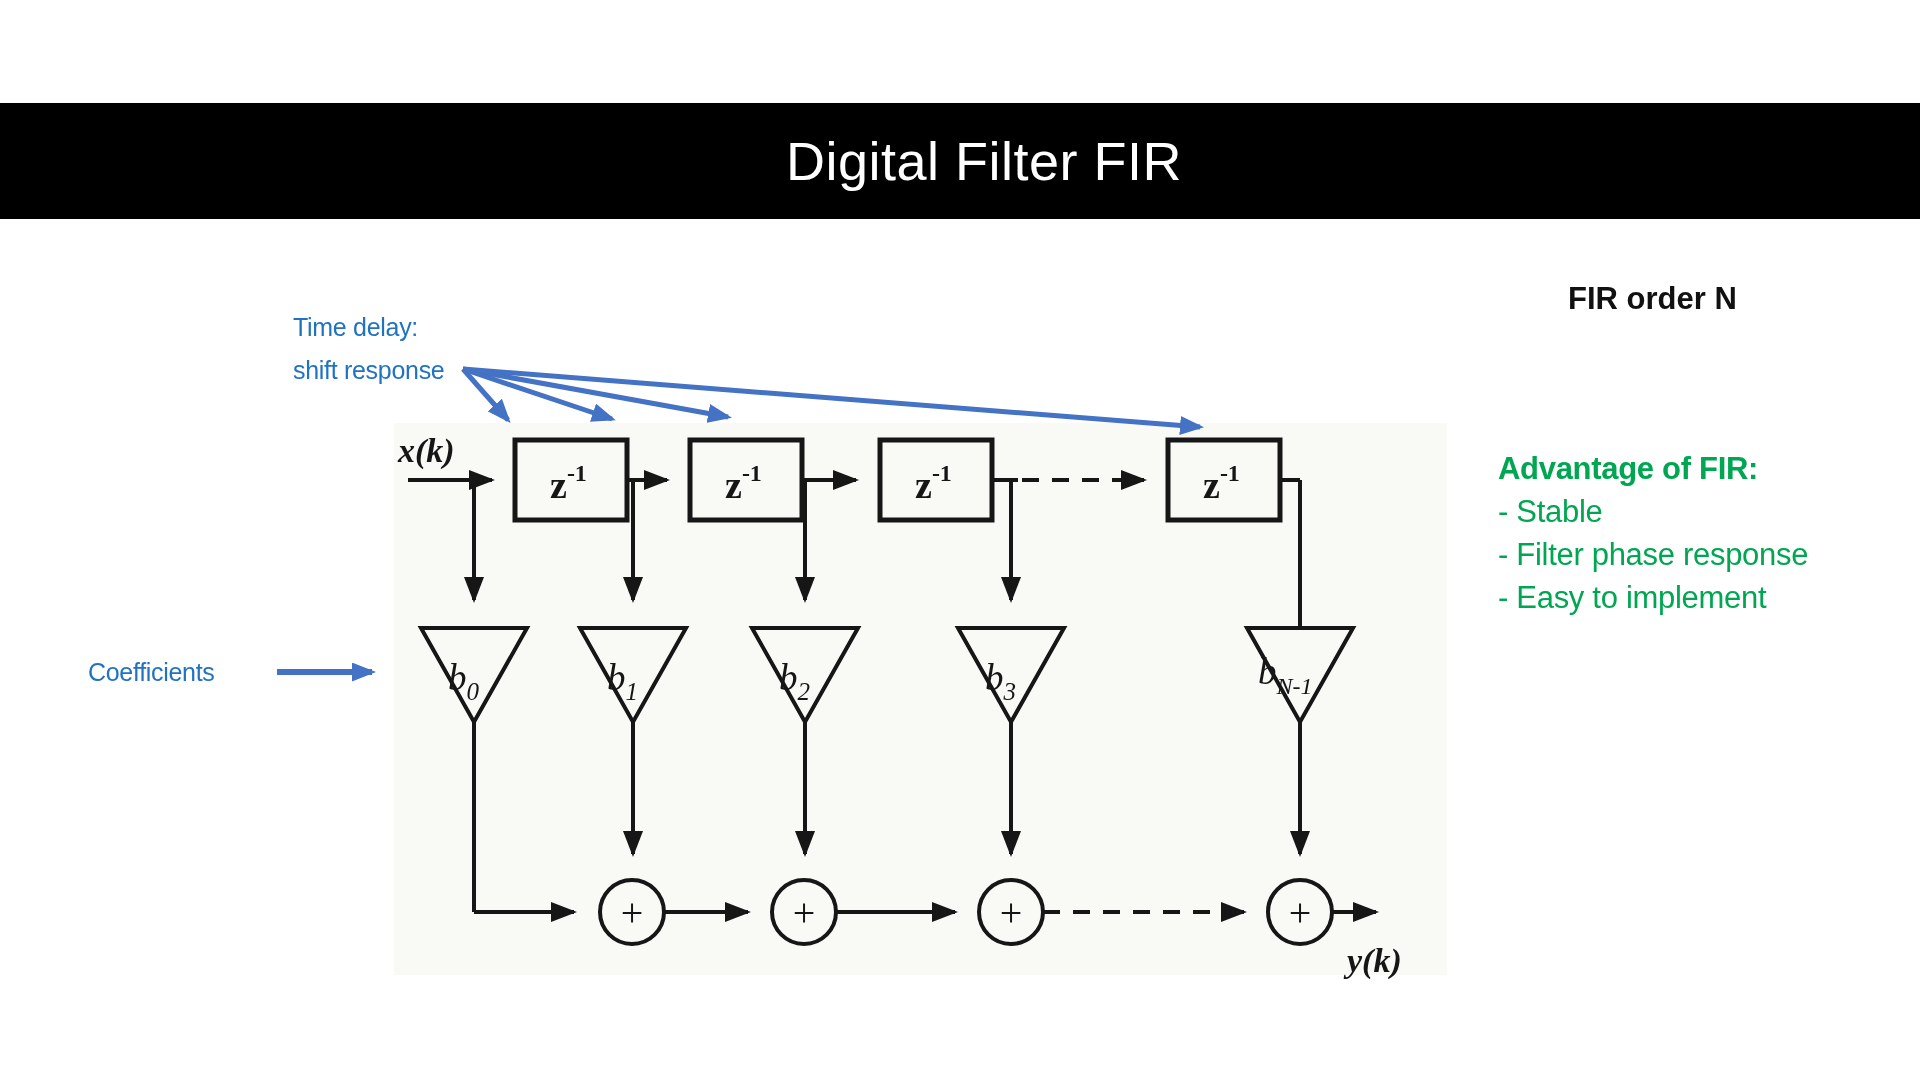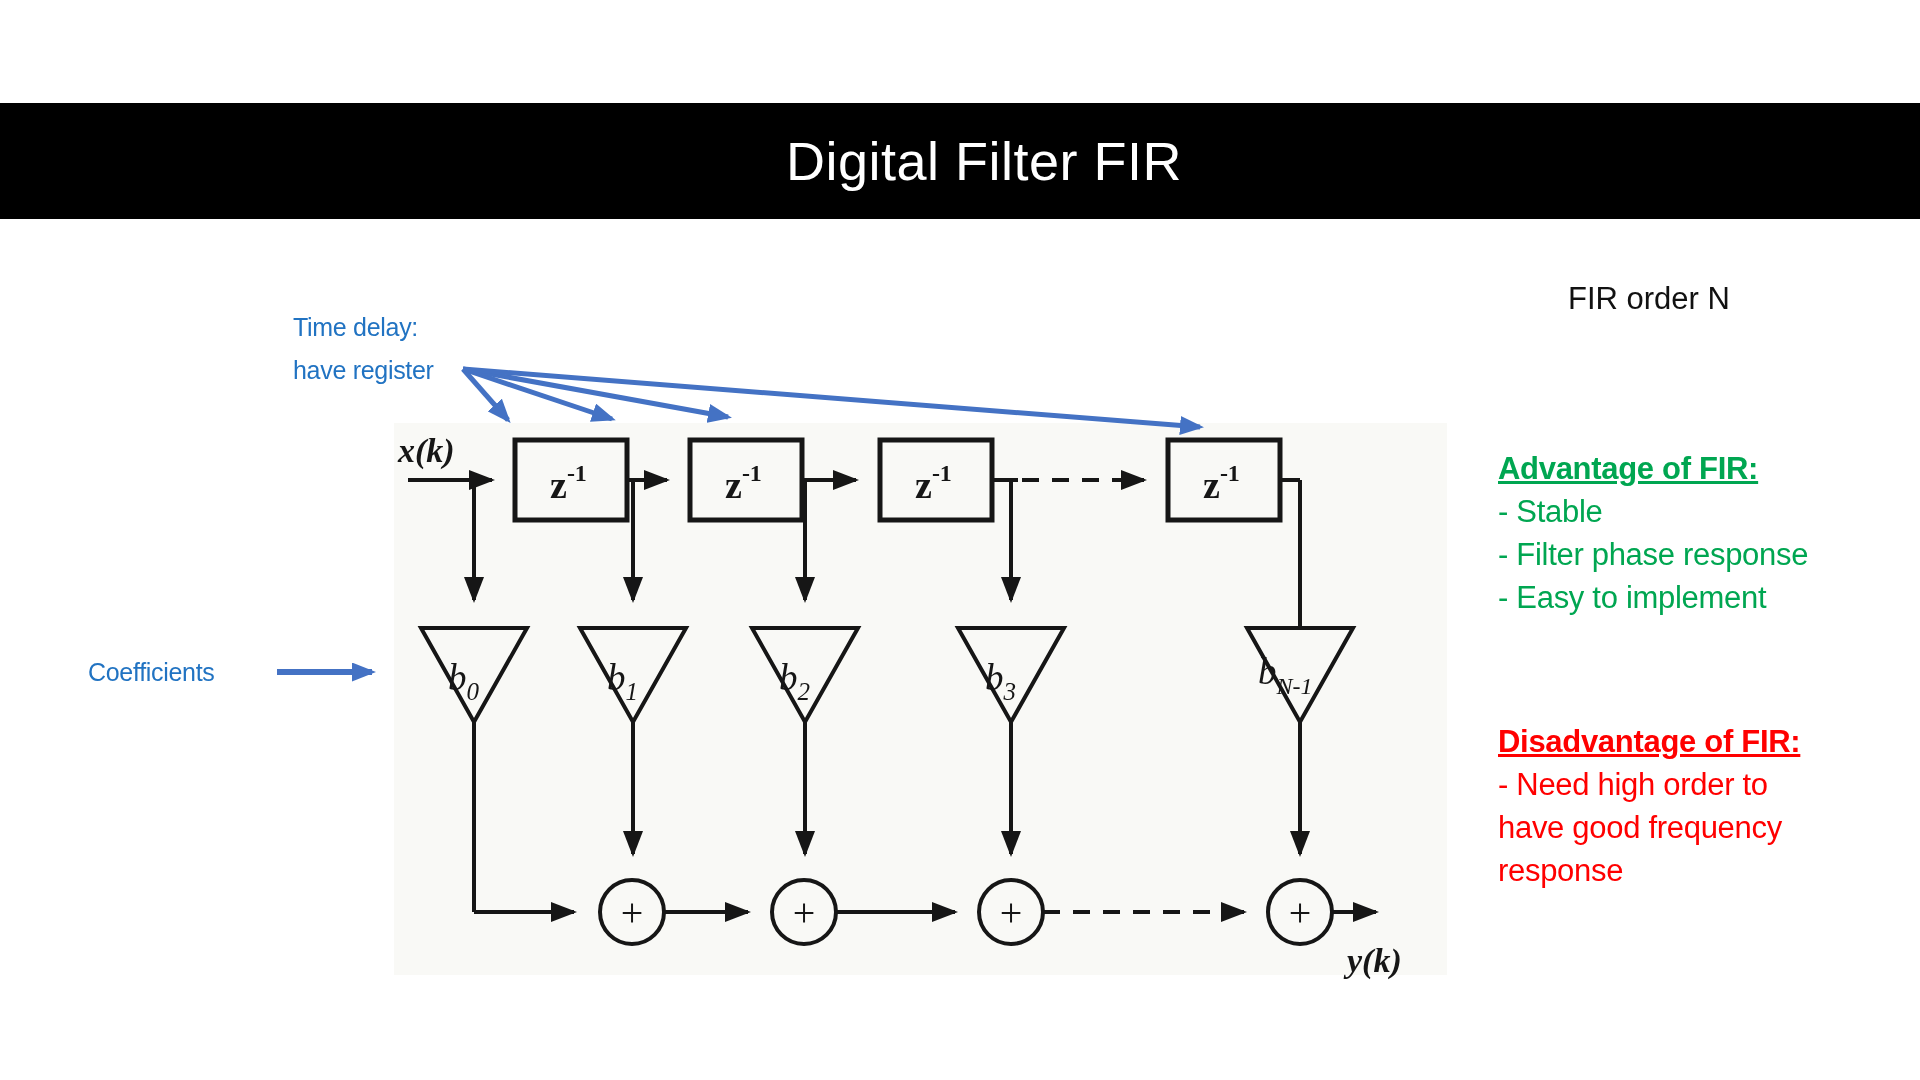--- a/index.html
+++ b/index.html
@@ -16,62 +16,56 @@
     letter-spacing:0.5px;font-family:"Liberation Sans",sans-serif;
   }
   .blue-label{
     position:absolute;color:#2173c2;font-size:25px;line-height:43px;
     letter-spacing:-0.3px;white-space:nowrap;
   }
   #time-delay{left:293px;top:306px;}
   #coefficients{left:88px;top:651px;}
   #fir-order{
     position:absolute;left:1568px;top:281px;color:#111111;
-    font-size:31px;font-weight:normal;white-space:nowrap;
+    font-size:31px;font-weight:bold;white-space:nowrap;
   }
   .note-block{
     position:absolute;left:1498px;font-size:31px;line-height:43px;
     letter-spacing:-0.3px;white-space:nowrap;
   }
   #advantage{top:447px;color:#00a651;}
   #disadvantage{top:720px;color:#ff0000;}
-  .note-block .heading{font-weight:bold;text-decoration:underline;}
+  .note-block .heading{font-weight:bold;}
   svg{position:absolute;left:0;top:0;}
   .dlabel{font-family:"Liberation Serif",serif;fill:#161616;}
 </style>
 </head>
 <body>
 
 <div id="slide">
 
   <div class="title-bar">
     <h1>Digital Filter FIR</h1>
   </div>
 
   <div id="time-delay" class="blue-label">
     <div>Time delay:</div>
-    <div>have register</div>
+    <div>shift response</div>
   </div>
   <div id="coefficients" class="blue-label">Coefficients</div>
 
   <div id="fir-order">FIR order N</div>
 
   <div id="advantage" class="note-block">
     <div class="heading">Advantage of FIR:</div>
     <div>- Stable</div>
     <div>- Filter phase response</div>
     <div>- Easy to implement</div>
   </div>
 
-  <div id="disadvantage" class="note-block">
-    <div class="heading">Disadvantage of FIR:</div>
-    <div>- Need high order to</div>
-    <div>have good frequency</div>
-    <div>response</div>
-  </div>
 
   <svg width="1920" height="1080" viewBox="0 0 1920 1080">
     <defs>
       <marker id="mb" markerUnits="userSpaceOnUse" markerWidth="26" markerHeight="20" refX="23" refY="10" orient="auto">
         <path d="M0,0 L26,10 L0,20 Z" fill="#161616"></path>
       </marker>
       <marker id="ma" markerUnits="userSpaceOnUse" markerWidth="24" markerHeight="19" refX="20" refY="9.5" orient="auto">
         <path d="M0,0 L24,9.5 L0,19 Z" fill="#4472c4"></path>
       </marker>
     </defs>

